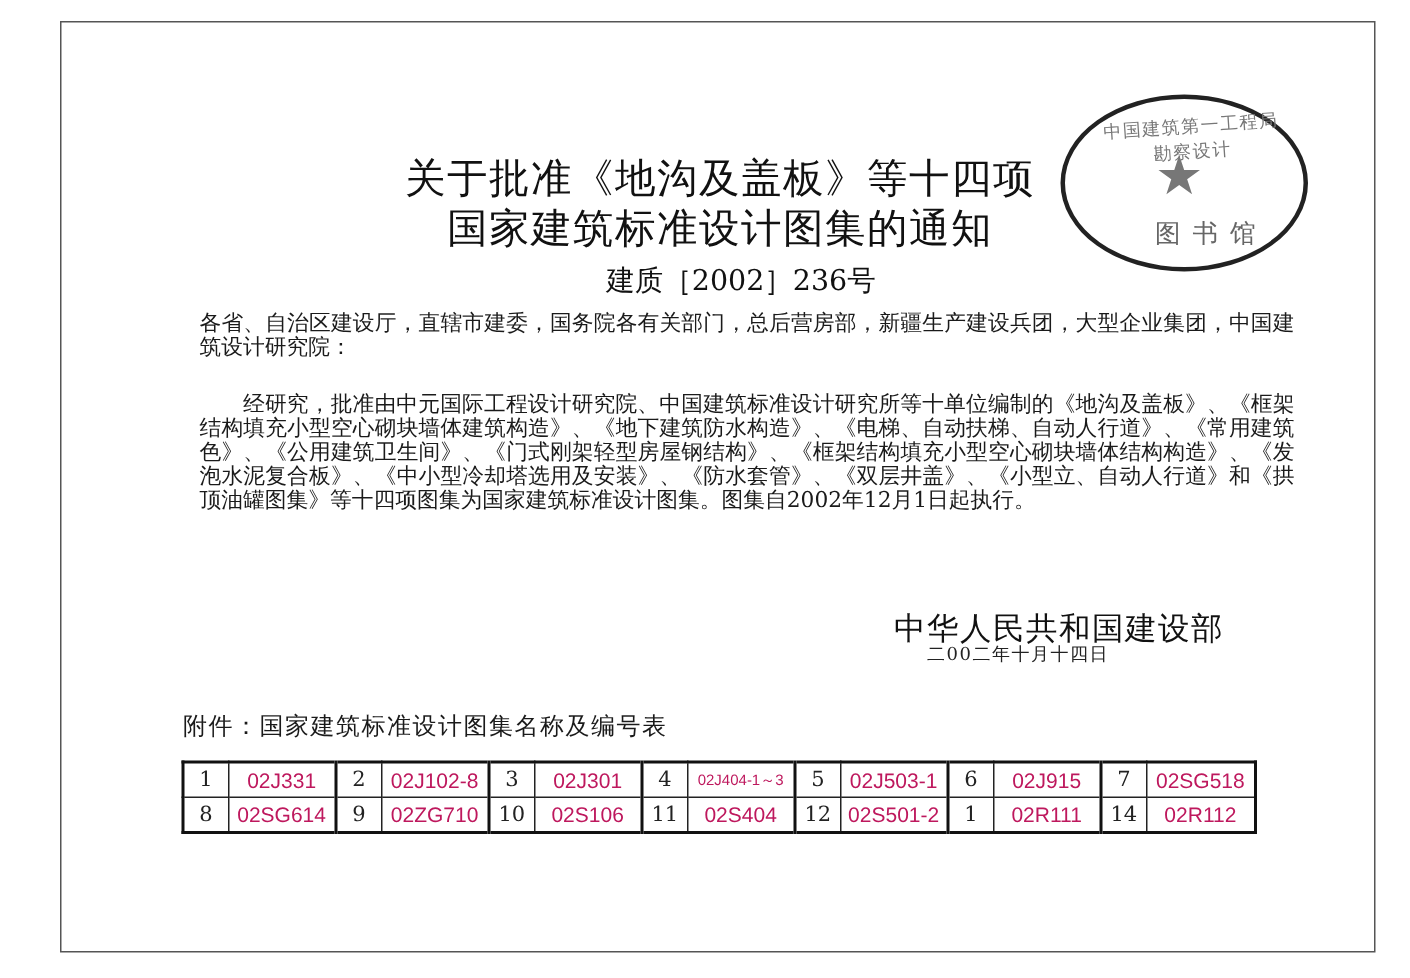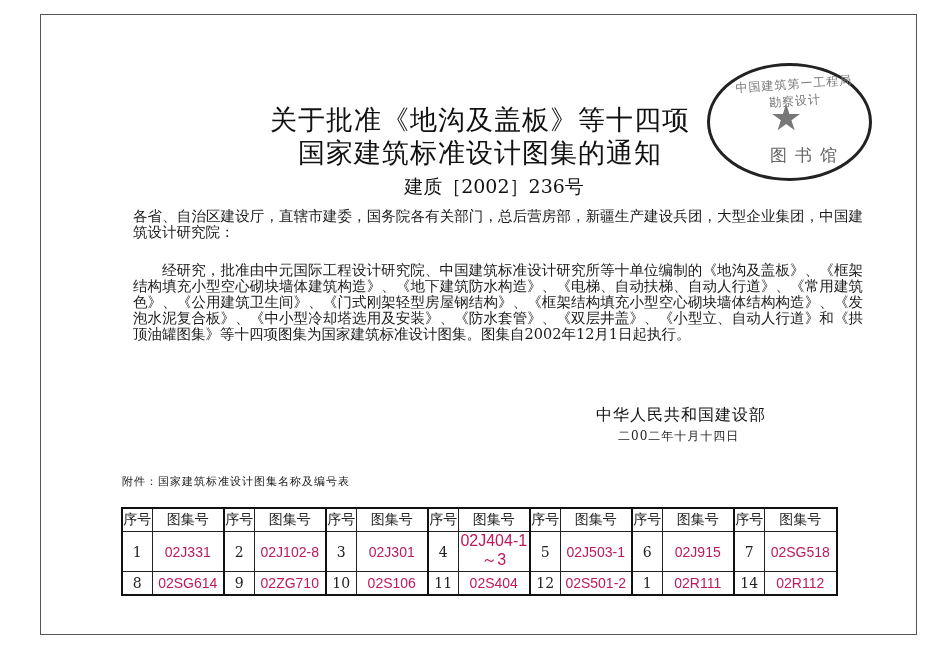--- a/index.html
+++ b/index.html
@@ -18,32 +18,32 @@
     .stamp-arc { position: absolute; left: 22px; top: 10px; width: 125px; text-align: center;
                  font-size: 12px; color: #777; letter-spacing: 1px;
                  transform: rotate(-4deg); }
     .stamp-star { position: absolute; left: 60px; top: 34px; font-size: 36px; line-height: 36px; color: #777; }
     .stamp-label { position: absolute; left: 30px; top: 78px; width: 105px; text-align: right;
                    font-size: 17px; letter-spacing: 8px; color: #666; }
     .para { position: absolute; left: 133px; width: 730px; font-size: 14.5px; line-height: 16px;
             text-align: justify; color: #1a1a1a; }
     .addressee { top: 208px; }
     .body-text { top: 262px; text-indent: 29px; }
-    .issuer { position: absolute; left: 596px; top: 405px; font-size: 16px; letter-spacing: 1px; color: #111; font-family: Liberation Mono, monospace; }
+    .issuer { position: absolute; left: 596px; top: 405px; font-size: 21px; letter-spacing: 1px; color: #111; font-family: Liberation Mono, monospace; }
     .date { position: absolute; left: 618px; top: 428px; font-size: 12px; letter-spacing: 1px; color: #222; }
-    .attach { position: absolute; left: 122px; top: 474px; font-size: 11px; letter-spacing: 1px;
+    .attach { position: absolute; left: 122px; top: 474px; font-size: 16px; letter-spacing: 1px;
               font-family: "DejaVu Sans", "Liberation Sans", sans-serif; color: #1a1a1a; }
     table.codes { position: absolute; left: 121px; top: 507px; width: 715px;
                   border-collapse: collapse; border: 2px solid #111; table-layout: fixed; }
     table.codes td { border: 1px solid #222; height: 22px; text-align: center; padding: 0;
                      font-size: 14px; }
     table.codes td.grp { border-left: 2px solid #111; }
     td.hdr { font-size: 14px; color: #222; }
     td.code { font-family: Liberation Sans, sans-serif; font-size: 13px; color: #be185d; margin-left: 34px; }
-    td.code.small { font-size: 16px; text-align: center; }
+    td.code.small { font-size: 10px; text-align: center; }
     td.num { font-family: "DejaVu Serif", "Liberation Serif", serif; font-size: 14px; color: #222; }
   </style>
 </head>
 <body>
 
 <div class="frame"></div>
 
 <div class="title l1">关于批准《地沟及盖板》等十四项</div>
 <div class="title l2">国家建筑标准设计图集的通知</div>
 <div class="docno">建质［2002］236号</div>
@@ -73,36 +73,20 @@
     <col style="width:30px">
       <col style="width:72px">
     <col style="width:30px">
       <col style="width:72px">
     <col style="width:30px">
       <col style="width:72px">
     <col style="width:30px">
       <col style="width:73px">
   </colgroup>
   <tbody>
-      <tr>
-    <td class="hdr">序号</td>
-    <td class="hdr">图集号</td>
-    <td class="hdr grp">序号</td>
-    <td class="hdr">图集号</td>
-    <td class="hdr grp">序号</td>
-    <td class="hdr">图集号</td>
-    <td class="hdr grp">序号</td>
-    <td class="hdr">图集号</td>
-    <td class="hdr grp">序号</td>
-    <td class="hdr">图集号</td>
-    <td class="hdr grp">序号</td>
-    <td class="hdr">图集号</td>
-    <td class="hdr grp">序号</td>
-    <td class="hdr">图集号</td>
-  </tr>
   <tr>
     <td class="num">1</td>
     <td class="code">02J331</td>
     <td class="num grp">2</td>
     <td class="code">02J102-8</td>
     <td class="num grp">3</td>
     <td class="code">02J301</td>
     <td class="num grp">4</td>
     <td class="code small">02J404-1～3</td>
     <td class="num grp">5</td>

